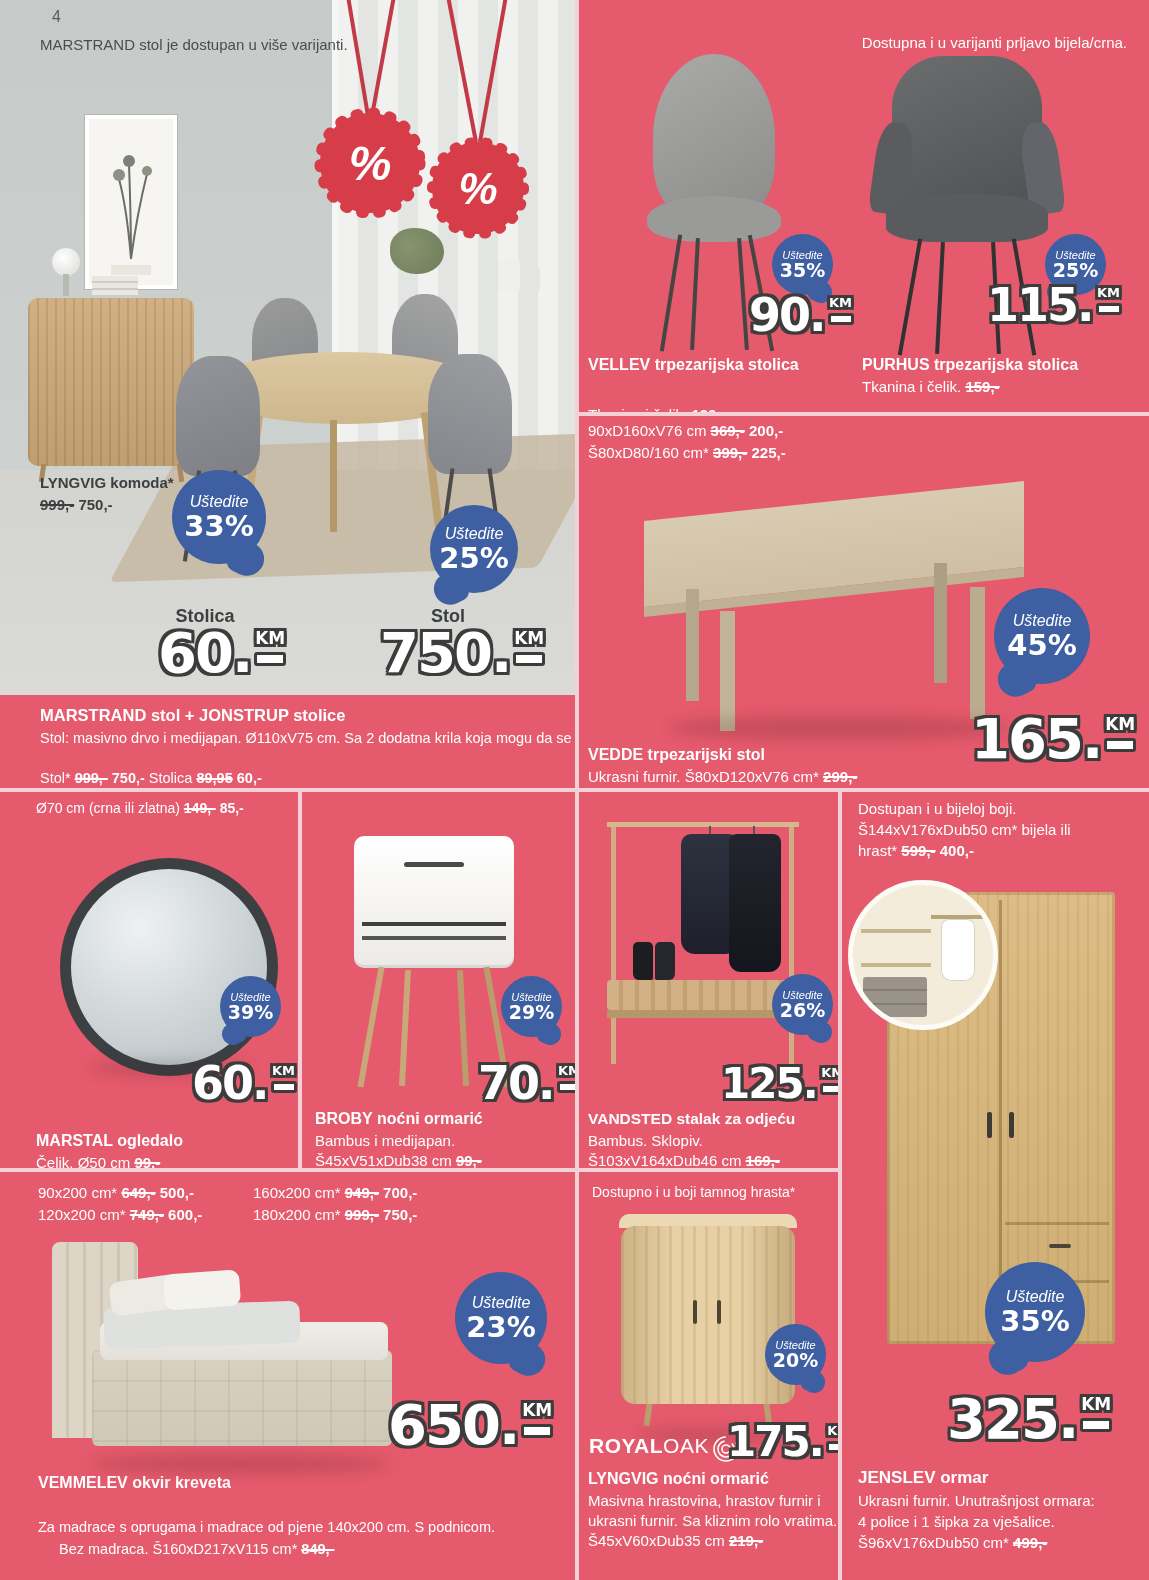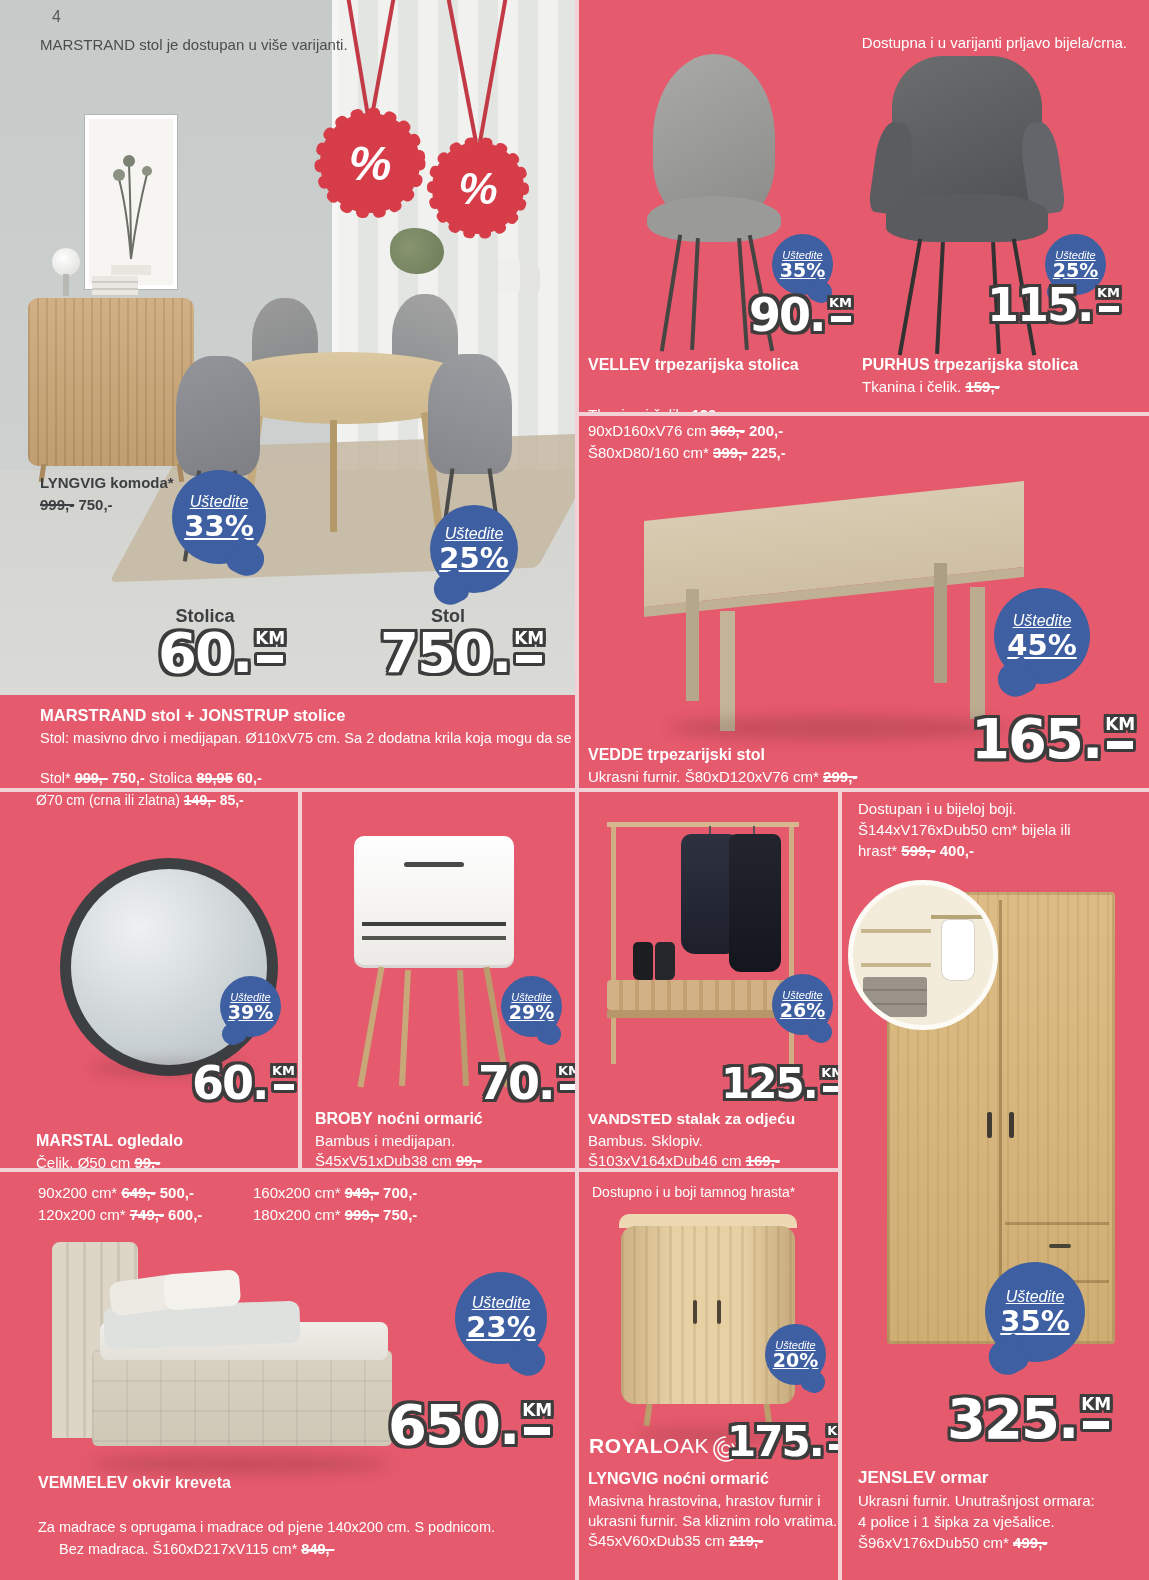--- a/index.html
+++ b/index.html
@@ -29,21 +29,21 @@
   .price-lg .num{font-size:56px;}
   .price-lg .km{font-size:17px;margin-top:2px;}
   .price-lg .bar{width:26px;height:8px;margin-top:4px;}
   .price-sm .num{font-size:46px;}
   .price-sm .km{font-size:13px;margin-top:1px;}
   .price-sm .bar{width:20px;height:6px;margin-top:3px;}
   .price-xs .num{font-size:42px;}
 
   
   .badge{position:absolute;background:#3e5fa1;border-radius:50%;color:#fff;z-index:7;
-         display:flex;flex-direction:column;align-items:center;justify-content:center;text-decoration:underline;}
+         display:flex;flex-direction:column;align-items:center;justify-content:center;}
   .badge::after{content:"";position:absolute;width:36%;height:36%;background:#3e5fa1;
          bottom:-13%;right:2%;border-radius:12% 85% 90% 45%;transform:rotate(28deg);}
   .badge.tail-left::after{right:auto;left:4%;border-radius:85% 12% 45% 90%;transform:rotate(-28deg);}
   .badge .b-save{font-style:italic;}
   .badge .b-pct{font-weight:bold;font-family:"DejaVu Sans",sans-serif;}
   .badge-lg{width:94px;height:94px;}
   .badge-lg .b-save{font-size:16px;}
   .badge-lg .b-pct{font-size:29px;line-height:1.05;}
   .badge-sm{width:61px;height:61px;}
   .badge-sm .b-save{font-size:11px;}
@@ -254,21 +254,21 @@
           <span class="bar"></span>
         </span>
     </div>
     <div class="abs pname" style="left:9px;top:330px;">VEDDE trpezarijski stol</div>
     <div class="abs wtext" style="left:9px;top:352px;">
       <span>Ukrasni furnir. Š80xD120xV76 cm*</span> <span class="old">299,-</span>
     </div>
   </div>
 
   <div class="panel" style="left:0;top:792px;width:298px;height:376px;">
-    <div class="abs wtext" style="left:36px;top:0;font-size:14px;">
+    <div class="abs wtext" style="left:36px;top:8px;font-size:14px;">
       <span>Ø70 cm (crna ili zlatna)</span> <span class="old">149,-</span> <span class="new">85,-</span>
     </div>
     <div class="abs" style="left:60px;top:66px;width:196px;height:196px;border-radius:50%;border:11px solid #3c4043;background:radial-gradient(circle at 35% 30%,#eef1f1,#c2cacd 75%);"></div>
     <div class="soft-shadow" style="left:90px;top:268px;width:160px;height:16px;"></div>
     <div class="badge badge-sm tail-left" style="left:220px;top:184px;">
       <span class="b-save">Uštedite</span>
         <span class="b-pct">39%</span>
     </div>
     <div class="price price-sm" style="left:192px;top:270px;">
       <span class="num ol">60</span>

